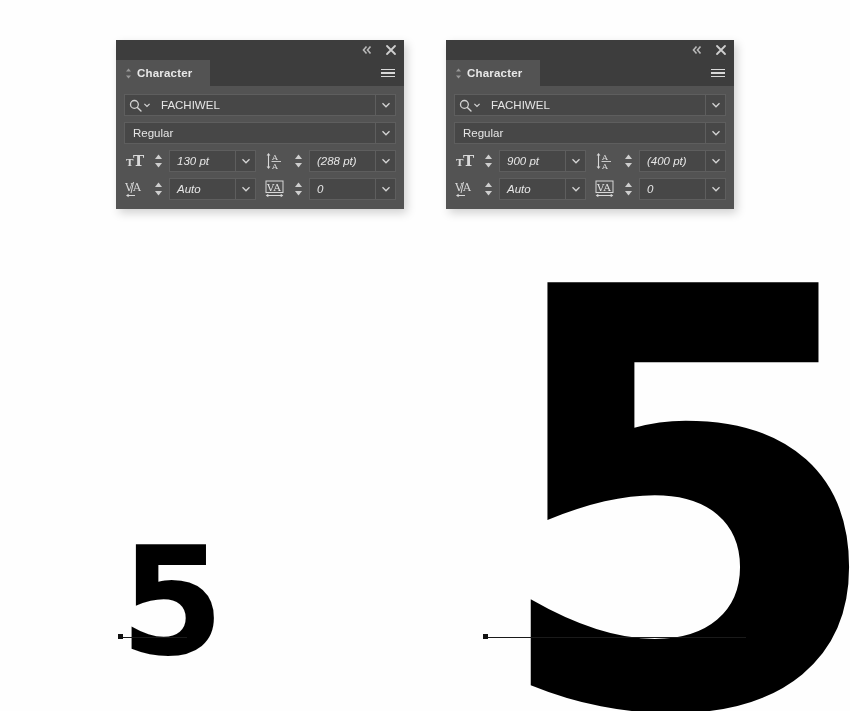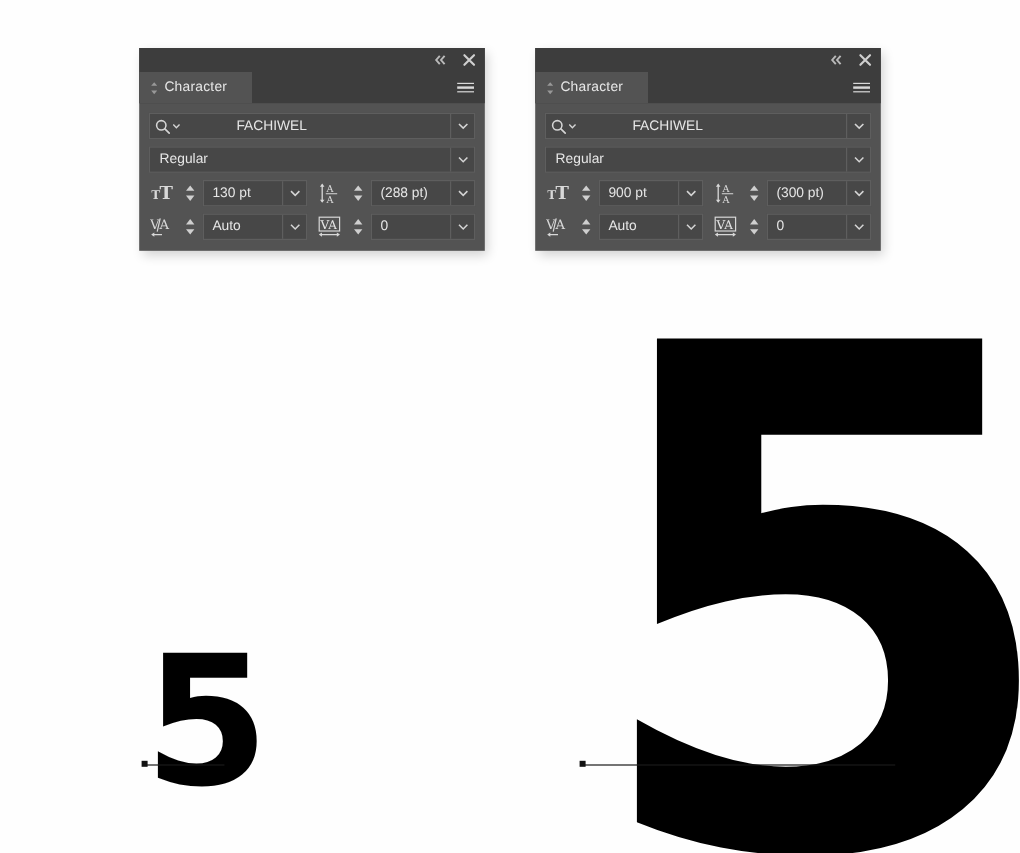--- a/index.html
+++ b/index.html
@@ -62,21 +62,21 @@
     width: 8px;
     height: 12px;
     display: flex;
     align-items: center;
     justify-content: center;
     opacity: 0.75;
   }
   .tab-label {
     color: #e8e8e8;
     font-size: 11.5px;
-    font-weight: normal;
+    font-weight: bold;
     letter-spacing: 0.2px;
     white-space: nowrap;
   }
   .tabbar-spacer { flex: 1; }
   .hamburger {
     width: 24px;
     display: flex;
     align-items: center;
     justify-content: center;
     cursor: pointer;
@@ -115,21 +115,21 @@
     flex-shrink: 0;
   }
   .field-text {
     flex: 1;
     color: #e6e6e6;
     font-size: 11.5px;
     padding-left: 8px;
     white-space: nowrap;
     overflow: hidden;
   }
-  .field-text.nopad { padding-left: 6px; margin-left: 36px; }
+  .field-text.nopad { padding-left: 6px; }
   .caret-box {
     width: 20px;
     display: flex;
     align-items: center;
     justify-content: center;
     flex-shrink: 0;
     cursor: pointer;
     border-left: 1px solid #5e5e5e;
     height: 100%;
     box-sizing: border-box;
@@ -175,20 +175,21 @@
     box-sizing: border-box;
     min-width: 0;
   }
   .metric-field .val {
     flex: 1;
     color: #e6e6e6;
     font-size: 11.5px;
     padding-left: 7px;
     white-space: nowrap;
     overflow: hidden;
+    font-style: italic;
   }
 
   
   .glyph {
     position: absolute;
     color: #000;
     font-family: "DejaVu Sans", sans-serif;
     font-weight: bold;
     line-height: 1;
     user-select: none;
@@ -494,21 +495,21 @@
         </span>
         <span class="stepper">
           <svg width="9" height="6" viewBox="0 0 9 6">
               <path d="M4.5 0.5 L8 5 L1 5 Z" fill="#cfcfcf"></path>
             </svg>
           <svg width="9" height="6" viewBox="0 0 9 6">
               <path d="M4.5 5.5 L8 1 L1 1 Z" fill="#cfcfcf"></path>
             </svg>
         </span>
         <span class="metric-field">
-          <span class="val">(300 pt)</span>
+          <span class="val">(400 pt)</span>
           <span class="caret-box">
             <svg width="10" height="8" viewBox="0 0 10 8">
               <path d="M1.5 2.3 L5 5.8 L8.5 2.3" fill="none" stroke="#d4d4d4" stroke-width="1.3"></path>
             </svg>
           </span>
         </span>
       </div>
     </div>
 
     <div class="metric-row">

